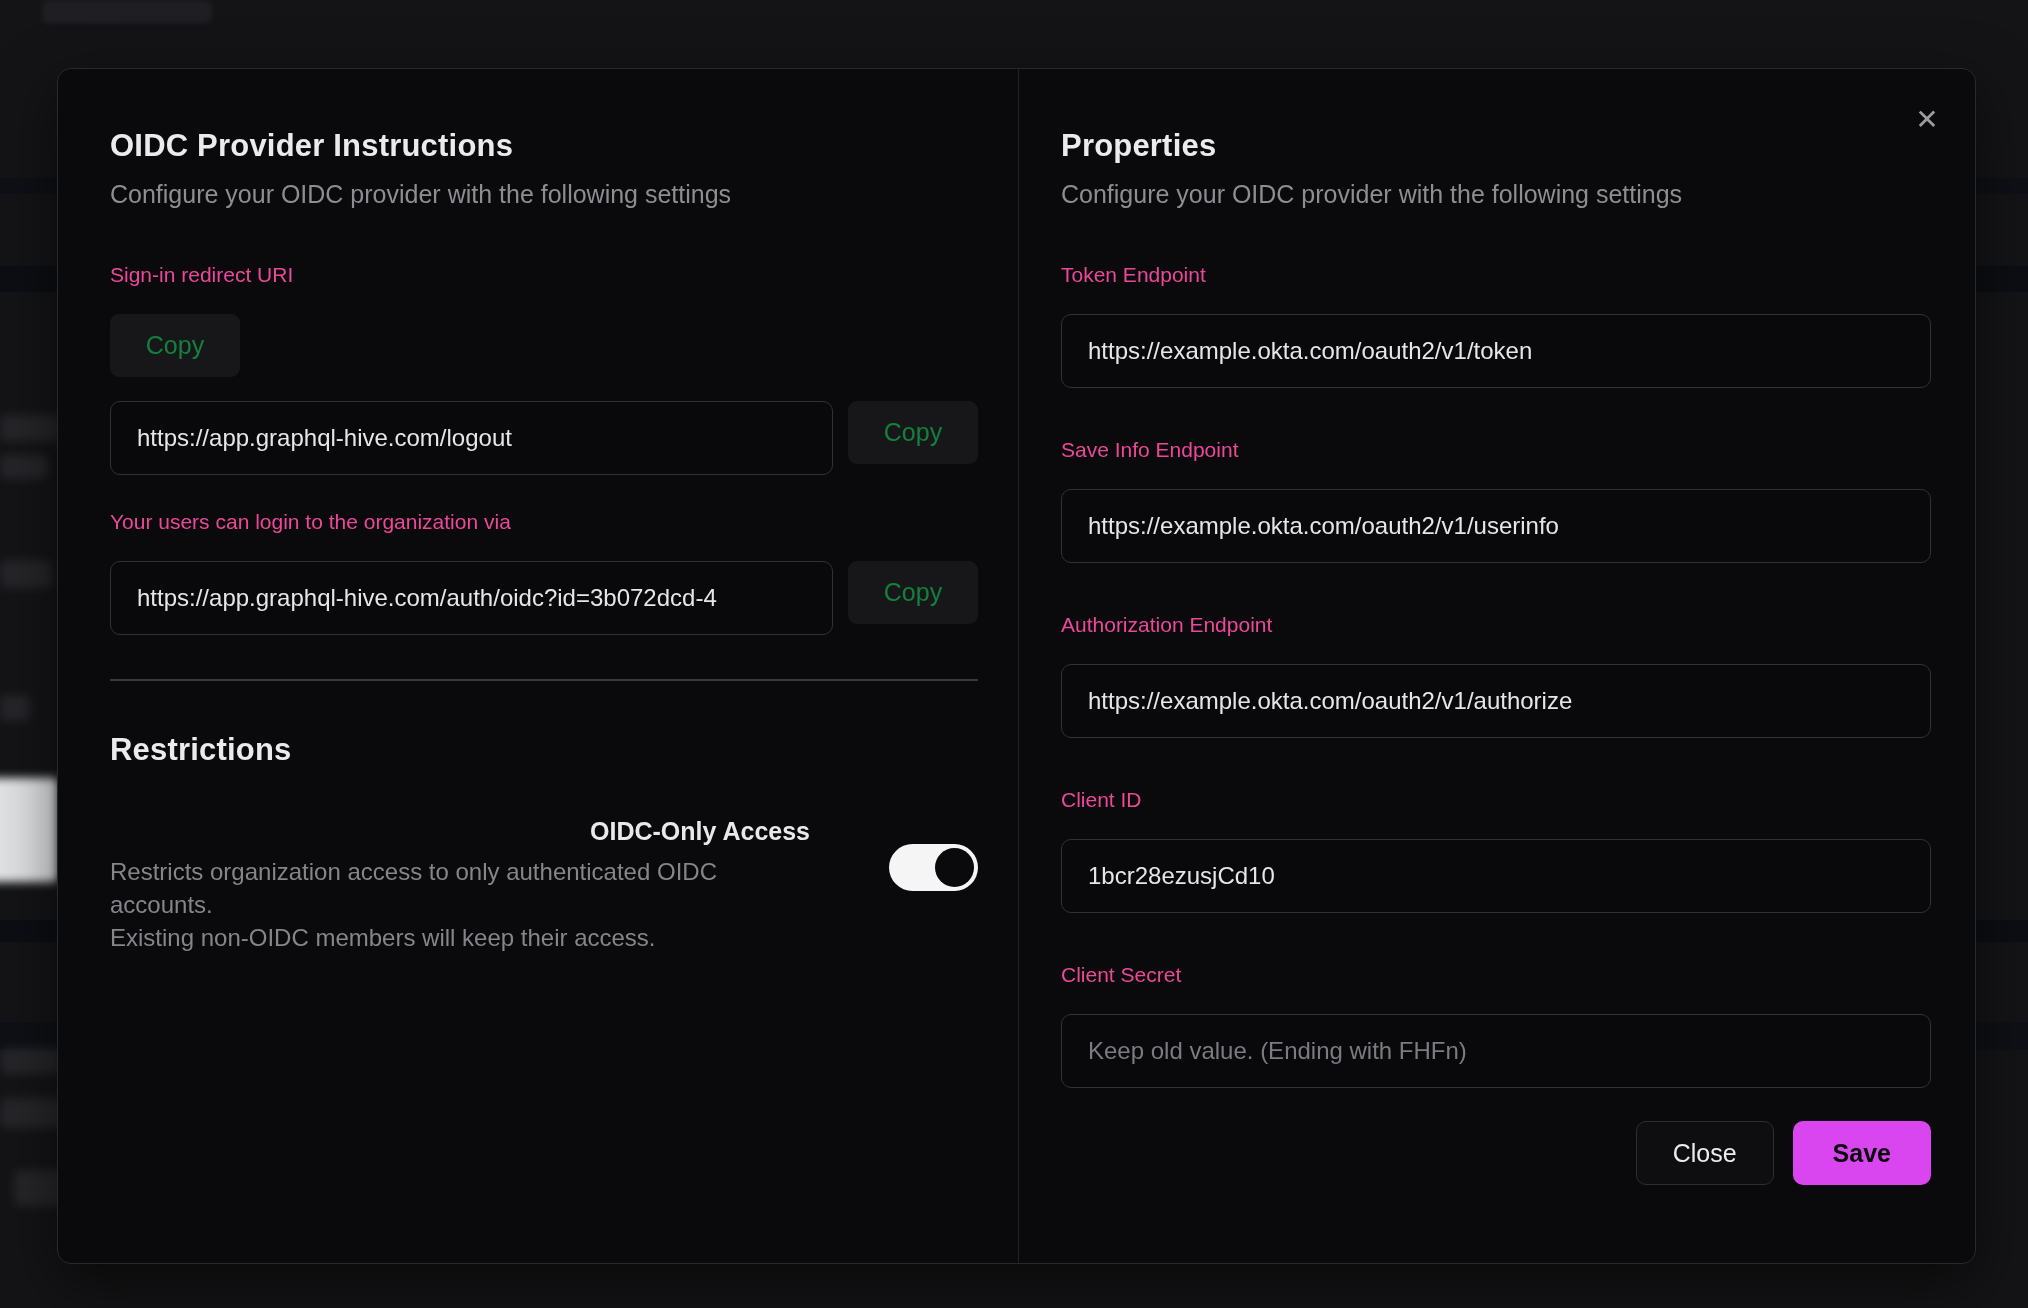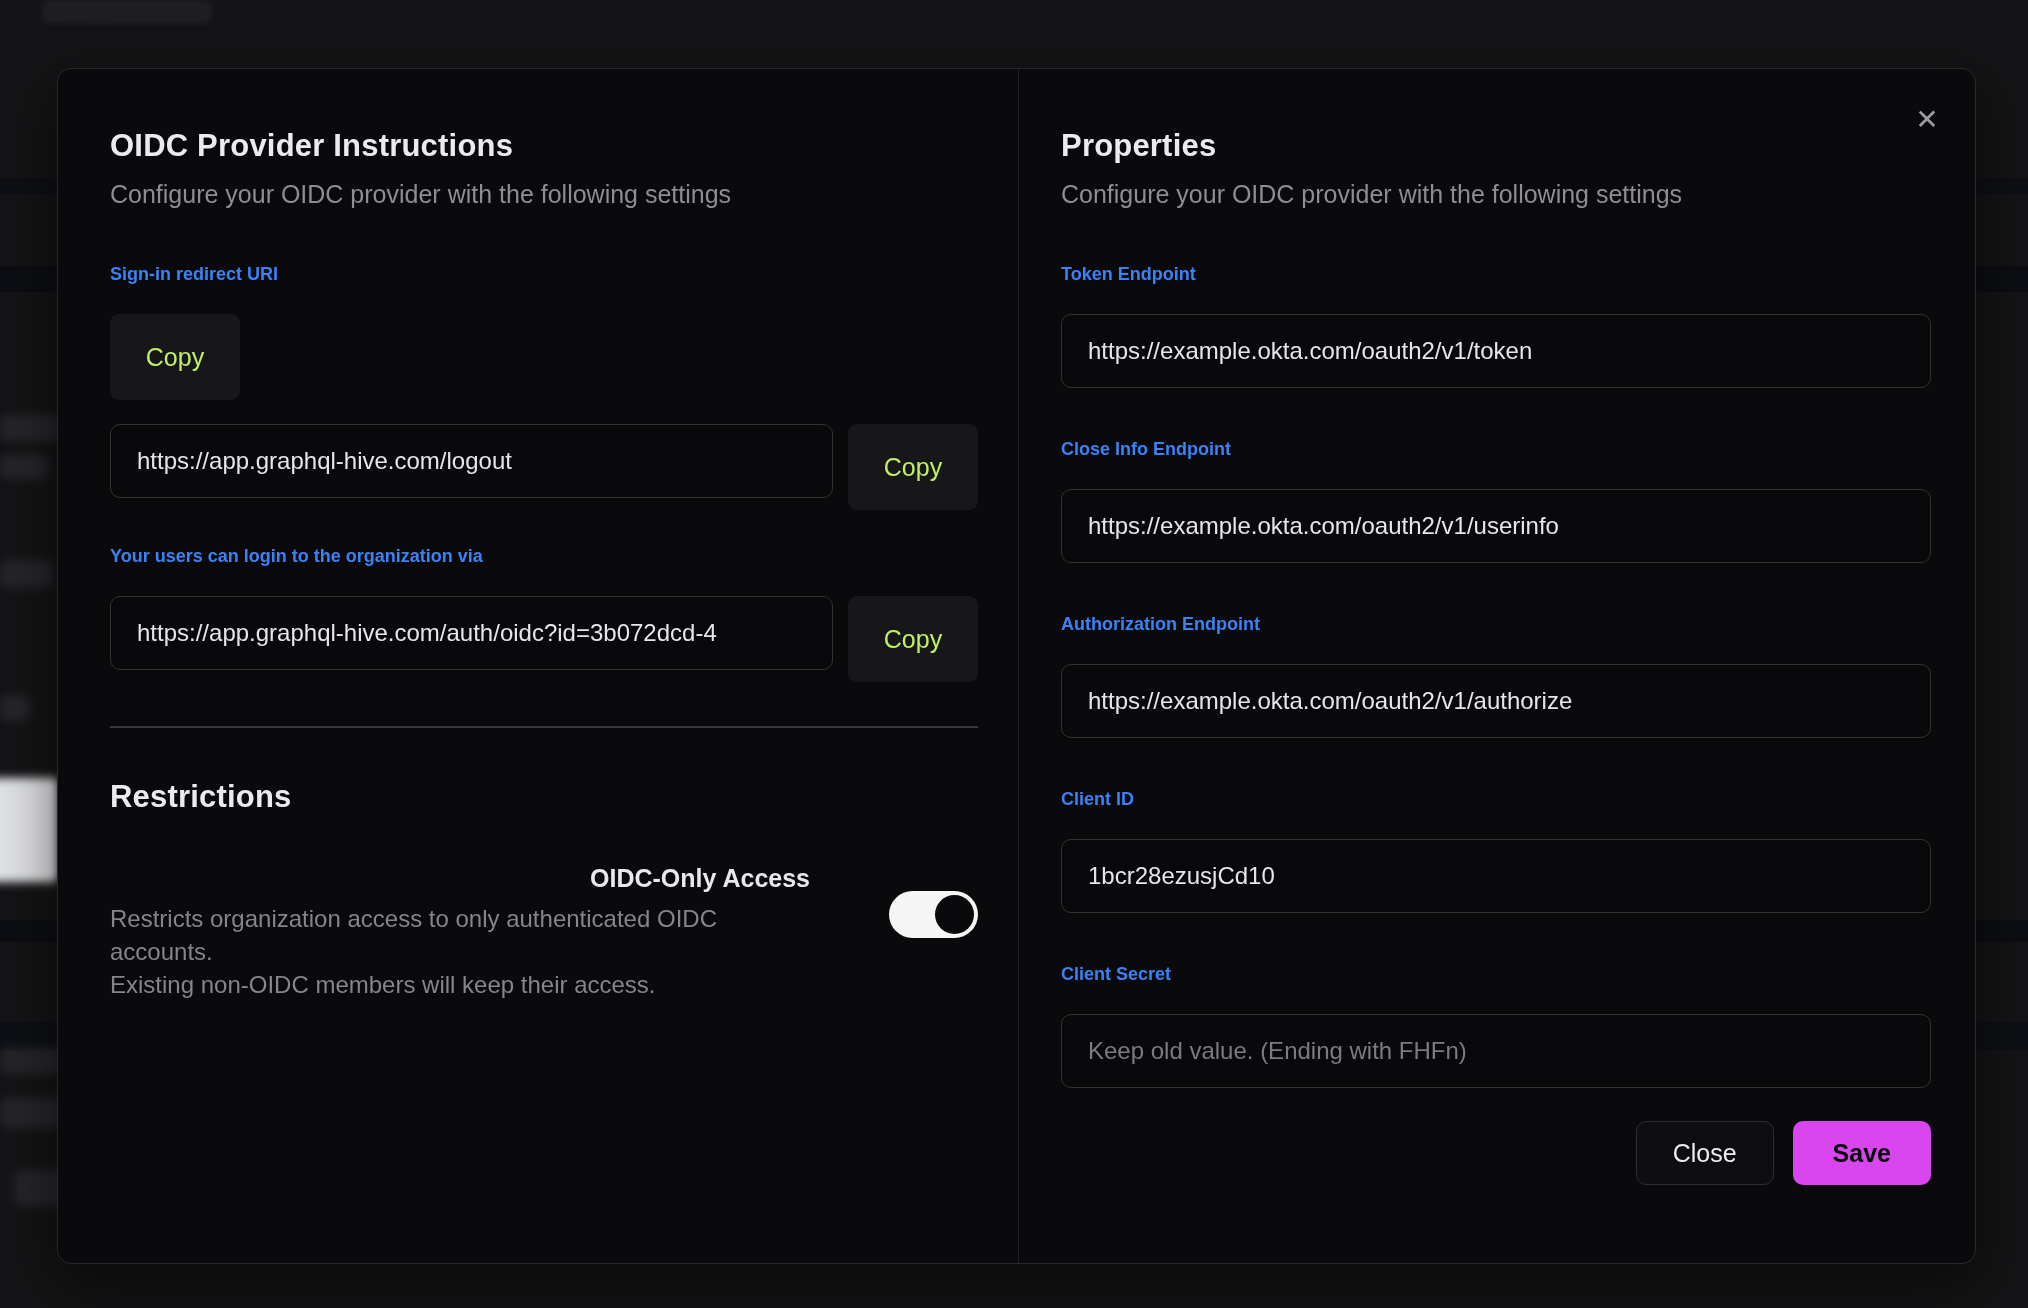--- a/index.html
+++ b/index.html
@@ -54,21 +54,21 @@
   h2.section-title {
     font-size: 31px; font-weight: 700; color: #ebebee;
     letter-spacing: .2px; line-height: 38px;
   }
   .section-subtitle {
     margin-top: 14px;
     font-size: 25px; color: #8d8d92; line-height: 30px;
   }
 
   .field-label {
-    font-size: 18px; font-weight: 700; color: #3b82f6;
+    font-size: 21px; font-weight: 400; color: #ec4899;
     line-height: 31px;
   }
   .fl-first { margin-top: 50px; }
   .fl-next  { margin-top: 31px; }
   .fl-next-r{ margin-top: 46px; }
 
   .field-row { display: flex; gap: 15px; margin-top: 24px; }
 
   .text-input {
     height: 74px; width: 100%;
@@ -78,23 +78,23 @@
     color: #e6e6e9; font-size: 24px;
     font-family: "Liberation Sans", sans-serif;
     padding: 0 26px;
     outline: none;
     white-space: nowrap; overflow: hidden;
   }
   .text-input::placeholder { color: #7b7b81; }
   .field-row .text-input { flex: 1; min-width: 0; }
 
   .copy-btn {
-    flex: 0 0 130px; height: 86px;
+    flex: 0 0 130px; height: 63px;
     background: #17171a; border: none; border-radius: 9px;
-    color: #bef264; font-size: 25px; font-weight: 500;
+    color: #15803d; font-size: 25px; font-weight: 500;
     font-family: "Liberation Sans", sans-serif;
     cursor: pointer;
   }
 
   .h-divider { margin-top: 44px; height: 2px; background: #3a3a3c; border: none; }
 
   .restrictions-title { margin-top: 50px; }
 
   .toggle-row { display: flex; margin-top: 47px; align-items: flex-start; }
   .toggle-text { width: 700px; }
@@ -196,21 +196,21 @@
     <button class="close-x" aria-label="Close dialog">✕</button>
 
     <h2 class="section-title">Properties</h2>
     <div class="section-subtitle">Configure your OIDC provider with the following settings</div>
 
     <div class="field-label fl-first">Token Endpoint</div>
     <div class="field-row">
       <input class="text-input" type="text" value="https://example.okta.com/oauth2/v1/token" style="">
     </div>
 
-    <div class="field-label fl-next-r">Close Info Endpoint</div>
+    <div class="field-label fl-next-r">Save Info Endpoint</div>
     <div class="field-row">
       <input class="text-input" type="text" value="https://example.okta.com/oauth2/v1/userinfo" style="">
     </div>
 
     <div class="field-label fl-next-r">Authorization Endpoint</div>
     <div class="field-row">
       <input class="text-input" type="text" value="https://example.okta.com/oauth2/v1/authorize" style="">
     </div>
 
     <div class="field-label fl-next-r">Client ID</div>

